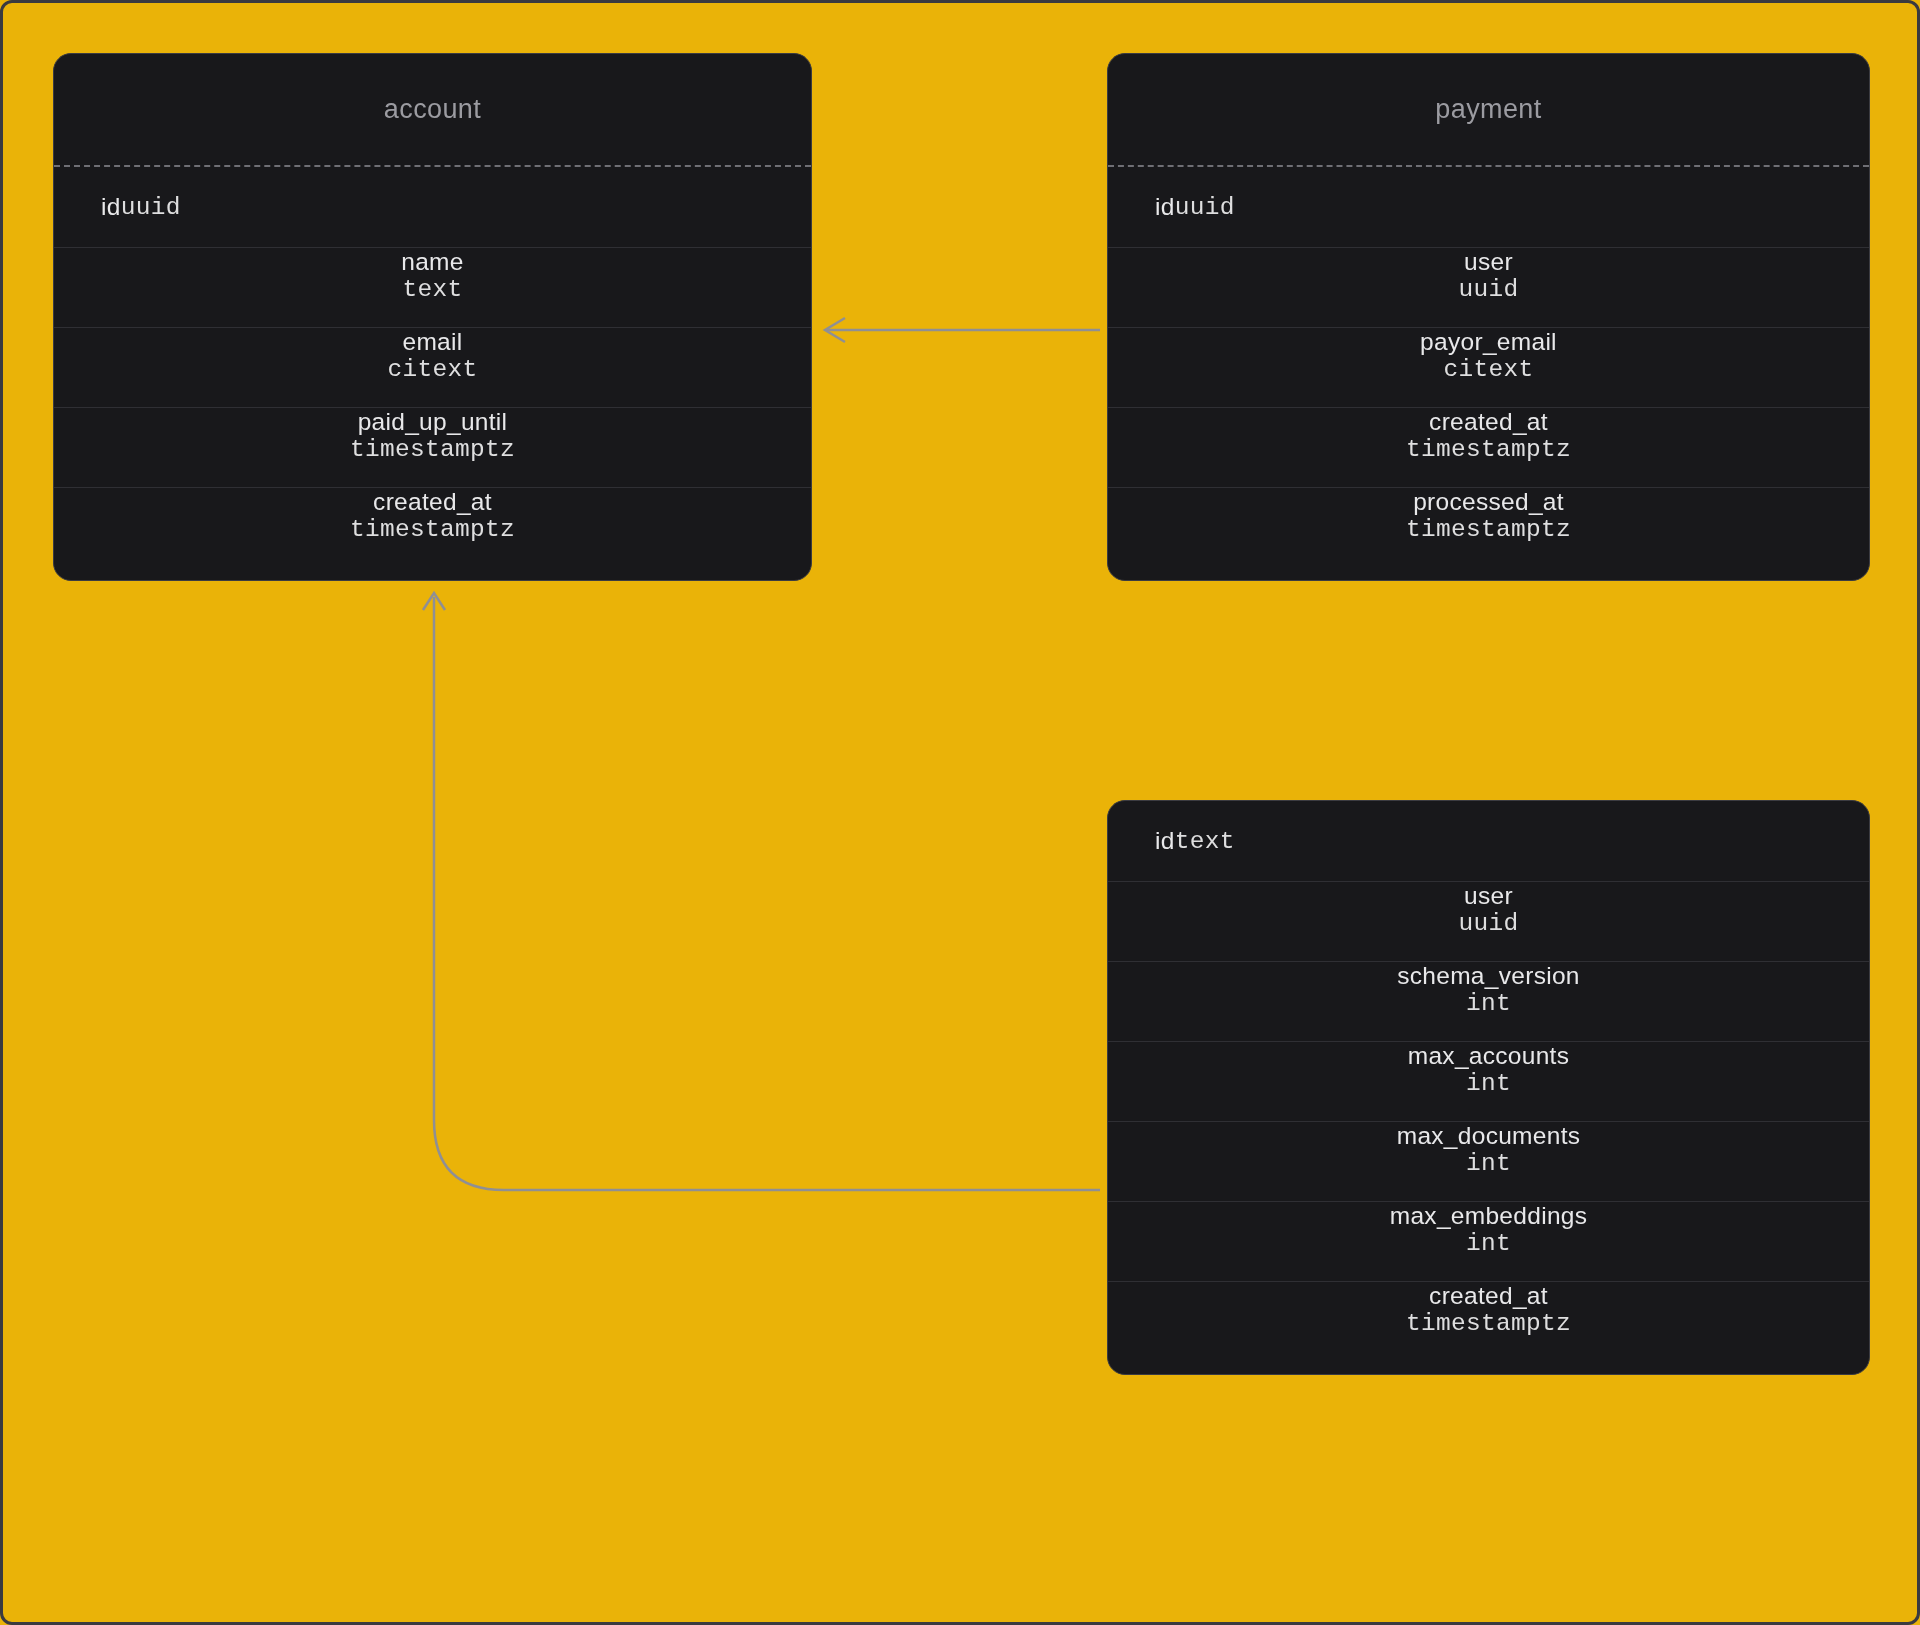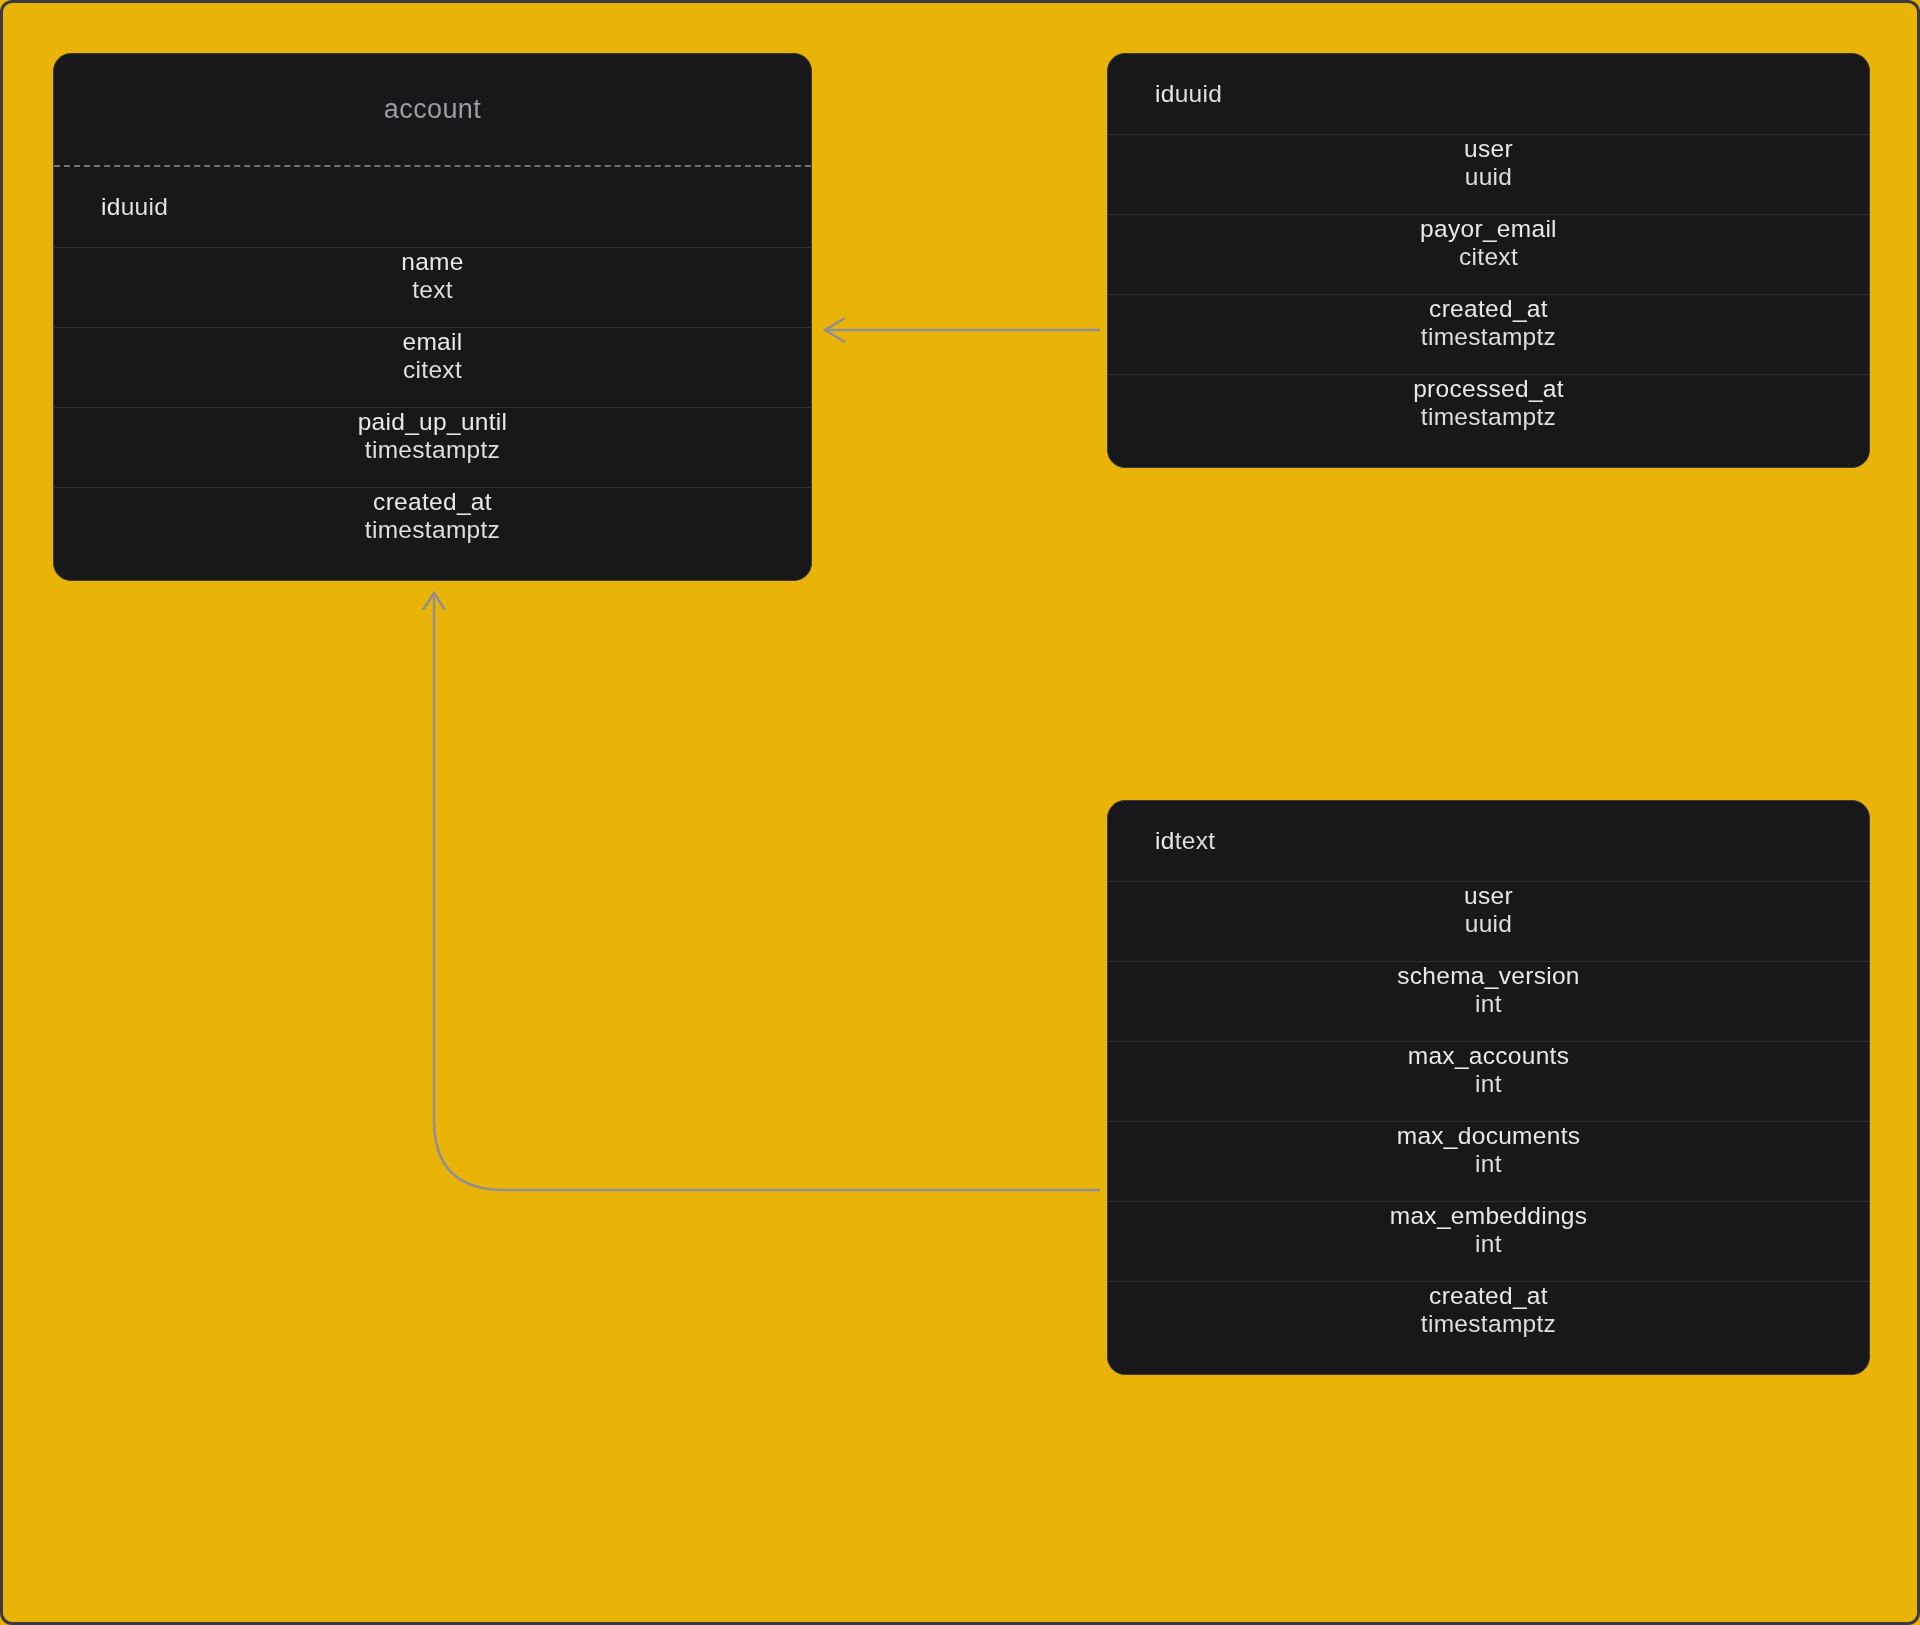--- a/index.html
+++ b/index.html
@@ -70,20 +70,21 @@
   }
   .row + .row {
     border-top: 1px solid #2f2f34;
     flex-direction: column;
   }
   .field {
     color: #e8e8ea;
   }
   .type {
     color: #dededf;
+    font-family: Liberation Mono, monospace;
   }
   
   #t-account { left: 53px;  top: 53px;  width: 759px; }
   #t-payment { left: 1107px; top: 53px;  width: 763px; }
   #t-project { left: 1107px; top: 800px; width: 763px; }
 </style>
 </head>
 <body>
 
 <div class="canvas">
@@ -119,20 +120,21 @@
         <span class="type">timestamptz</span>
       </div>
       <div class="row">
         <span class="field">created_at</span>
         <span class="type">timestamptz</span>
       </div>
     </div>
   </section>
 
   <section class="table" id="t-payment">
+    <header class="thead">payment</header>
     <div class="rows">
       <div class="row">
         <span class="field">id</span>
         <span class="type">uuid</span>
       </div>
       <div class="row">
         <span class="field">user</span>
         <span class="type">uuid</span>
       </div>
       <div class="row">

